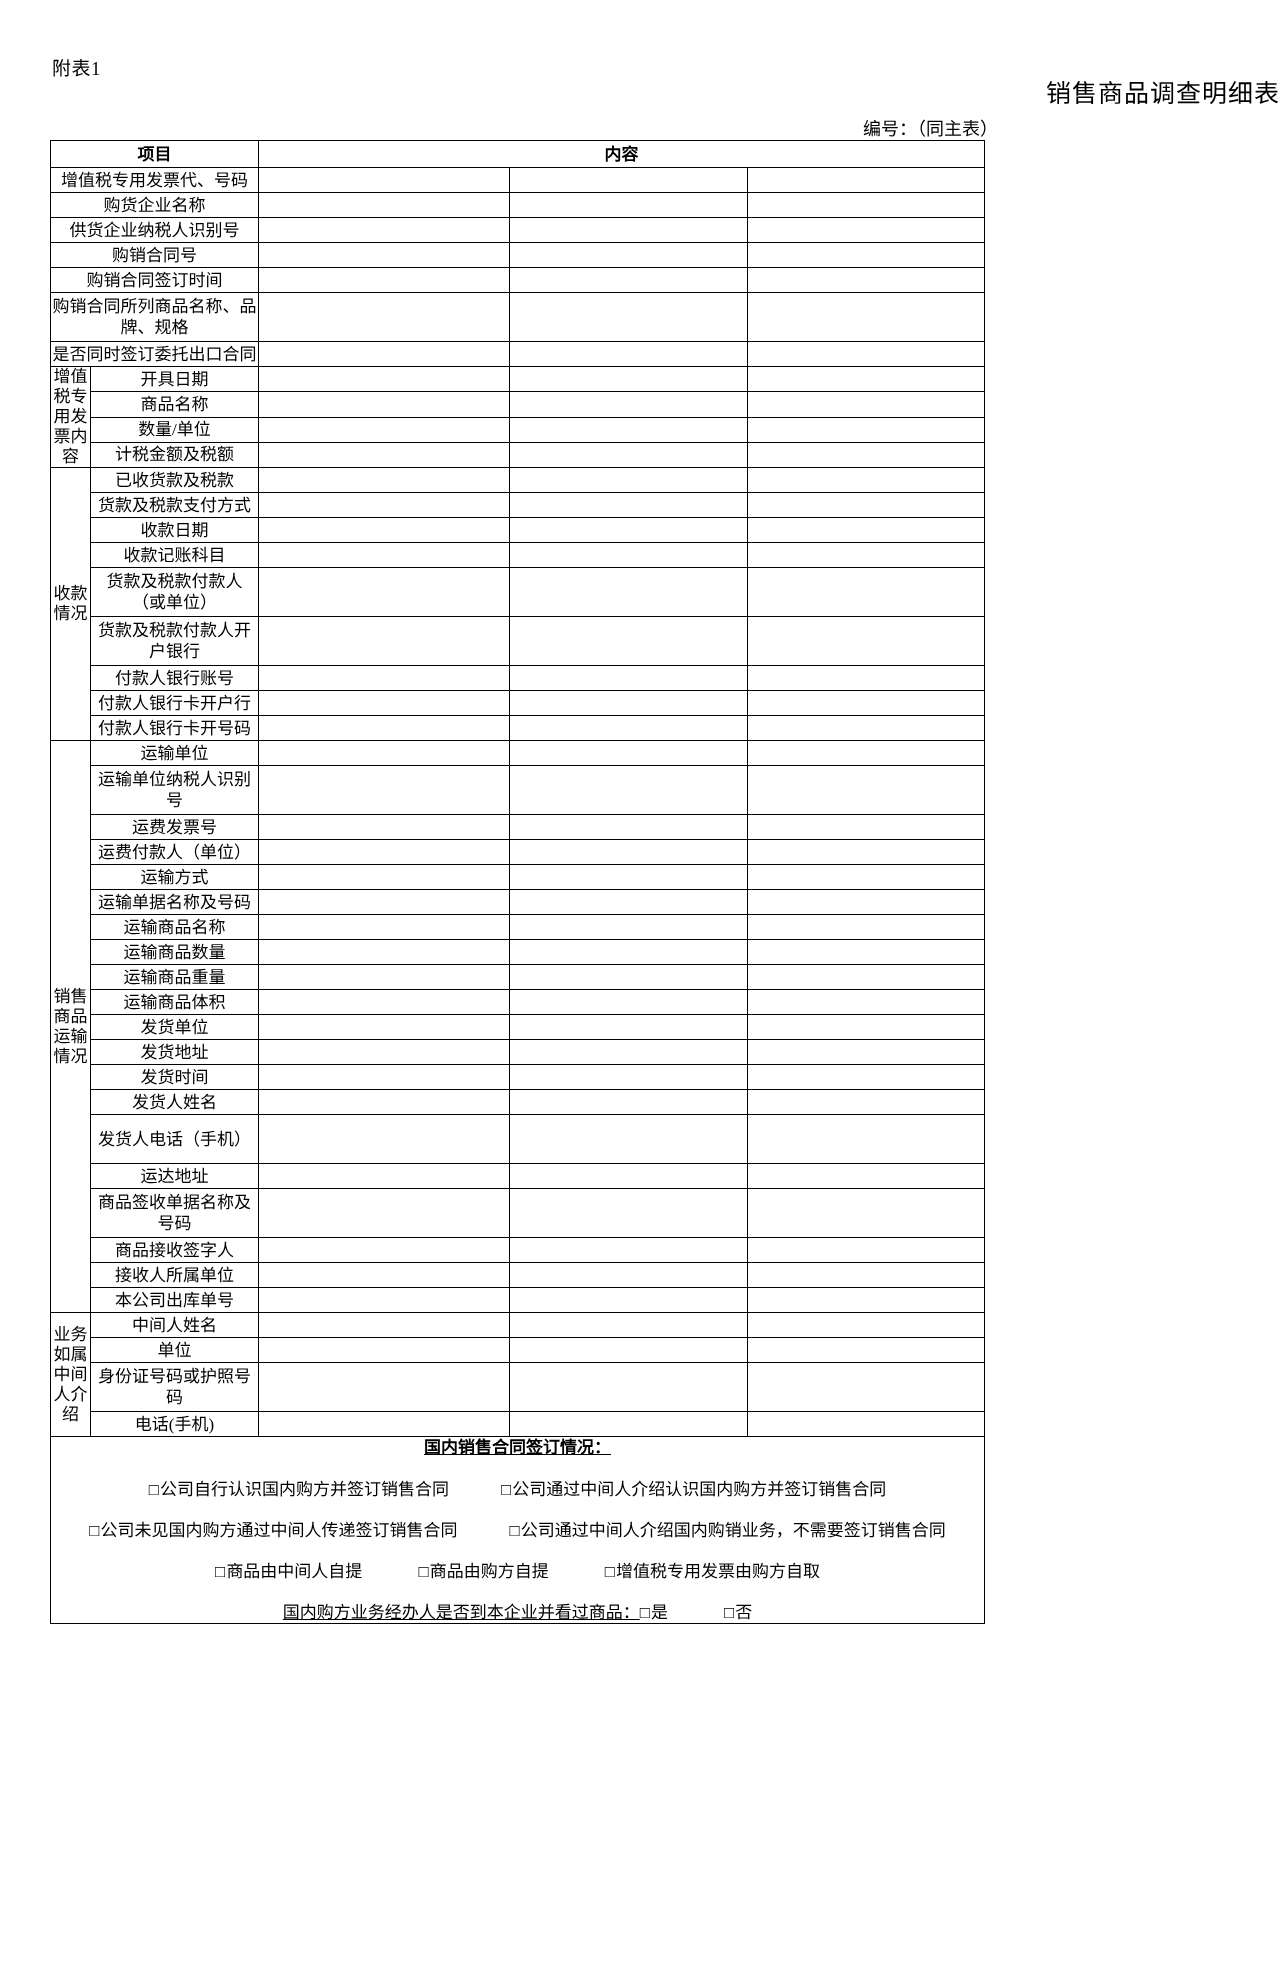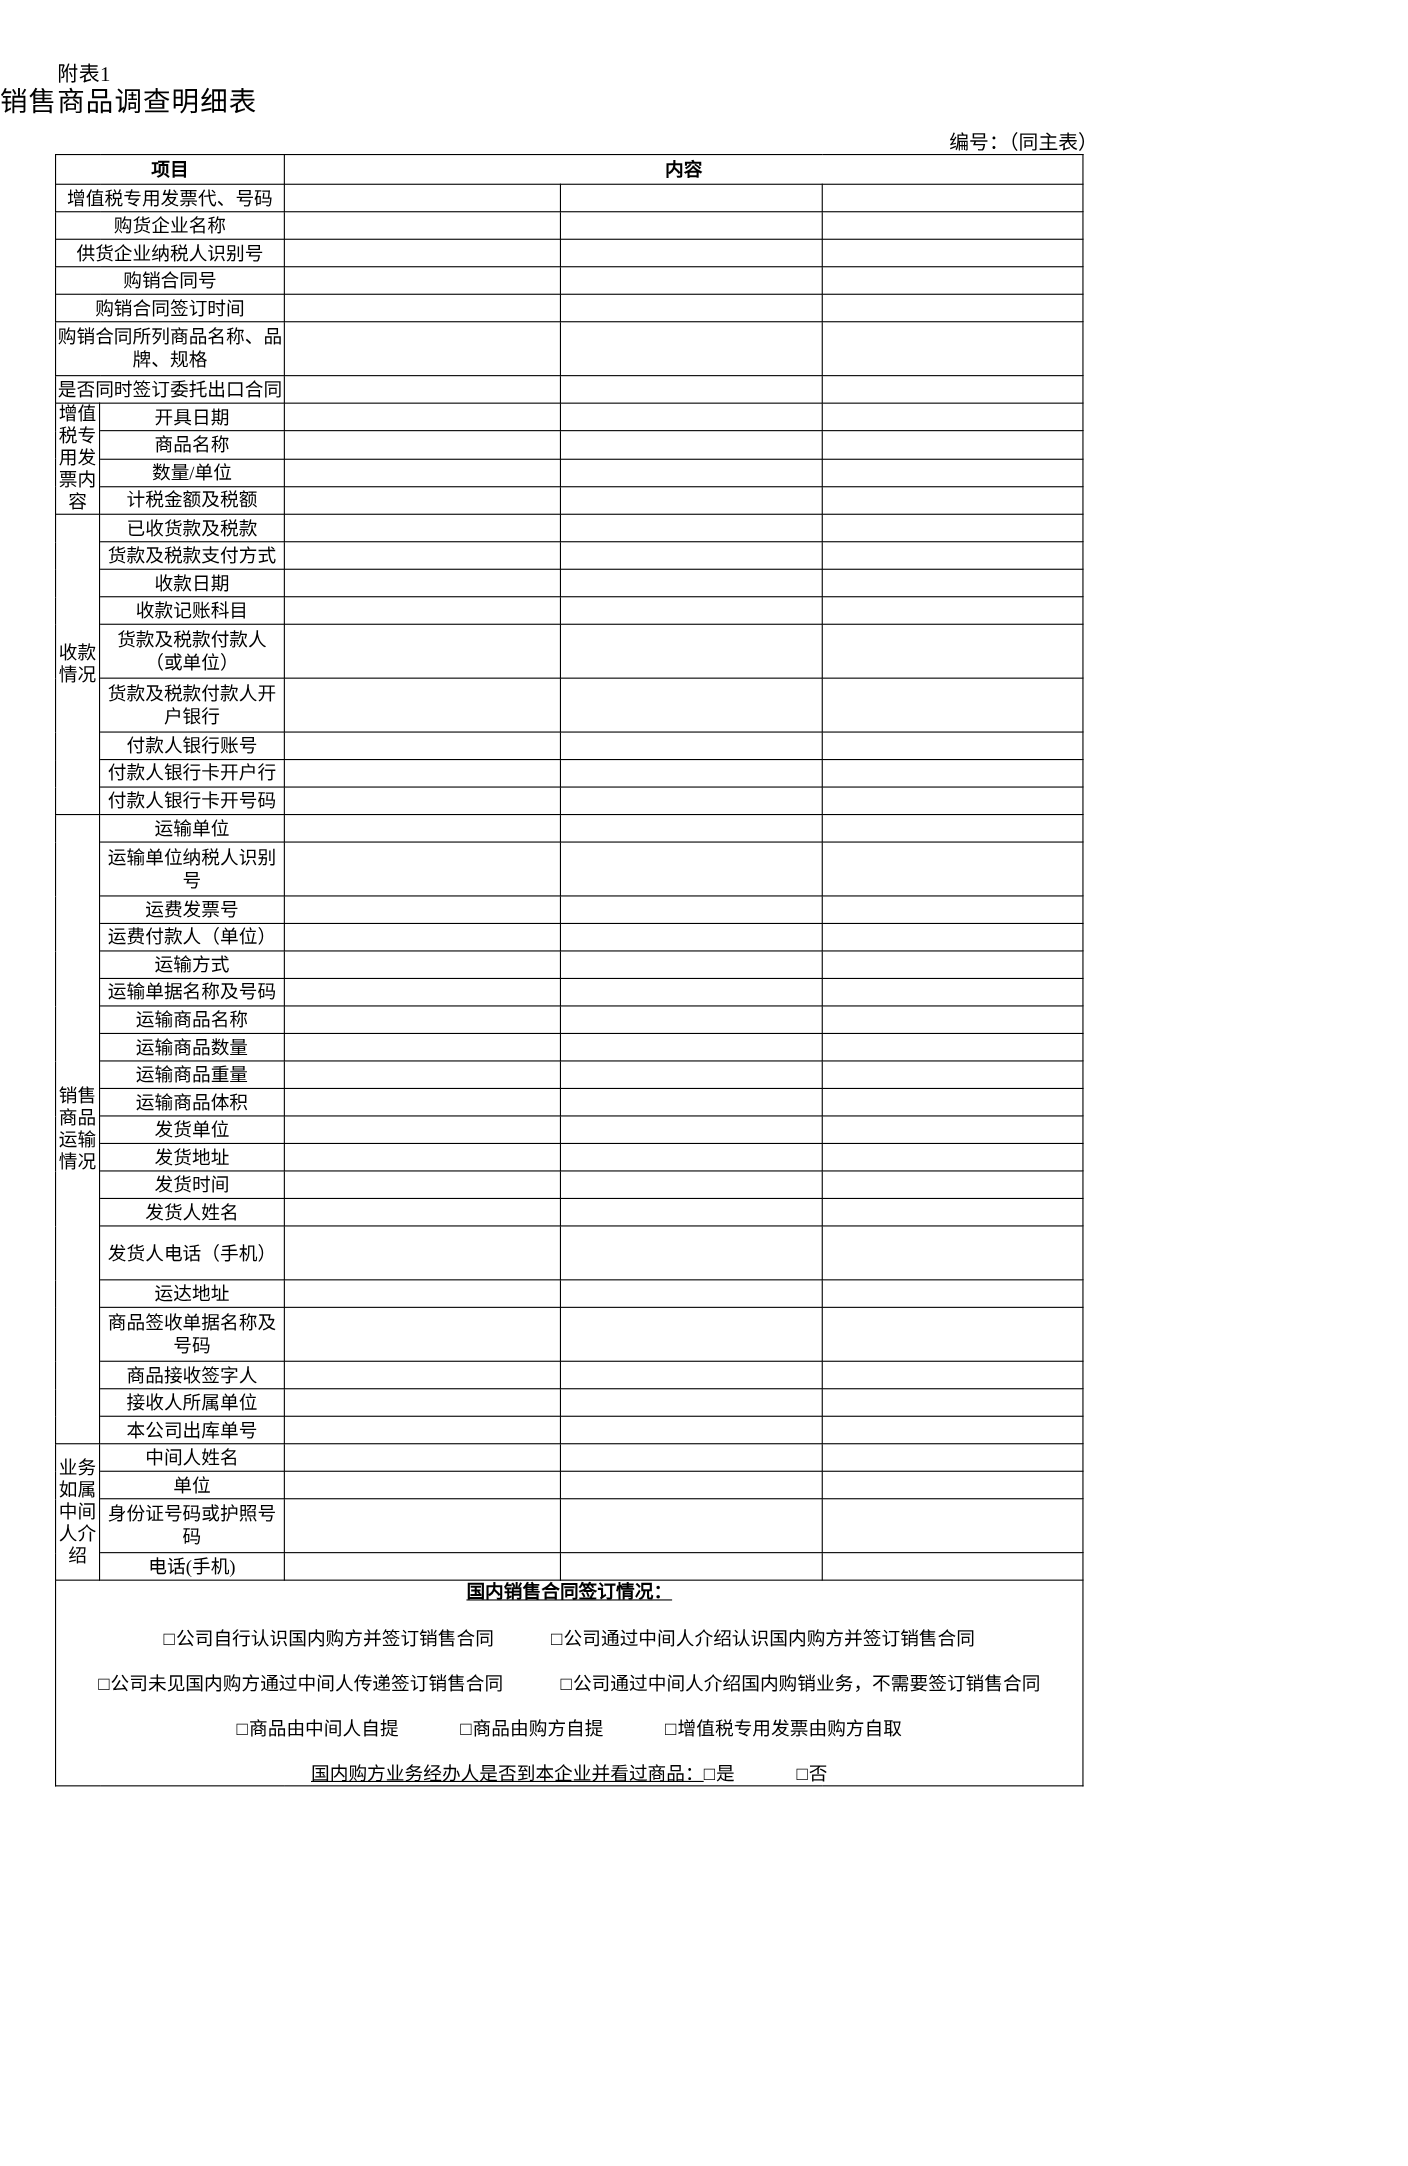--- a/index.html
+++ b/index.html
@@ -28,21 +28,21 @@
     top: 58px;
     font-size: 19px;
     line-height: 22px;
     letter-spacing: 0.5px;
   }
   .doc-title {
     position: absolute;
     left: 0;
     top: 78px;
     width: 1280px;
-    text-align: left;
+    text-align: right;
     font-size: 25px;
     line-height: 32px;
     letter-spacing: 1px;
   }
   .serial-line {
     position: absolute;
     right: 282px;
     top: 118px;
     font-size: 18px;
     line-height: 22px;

